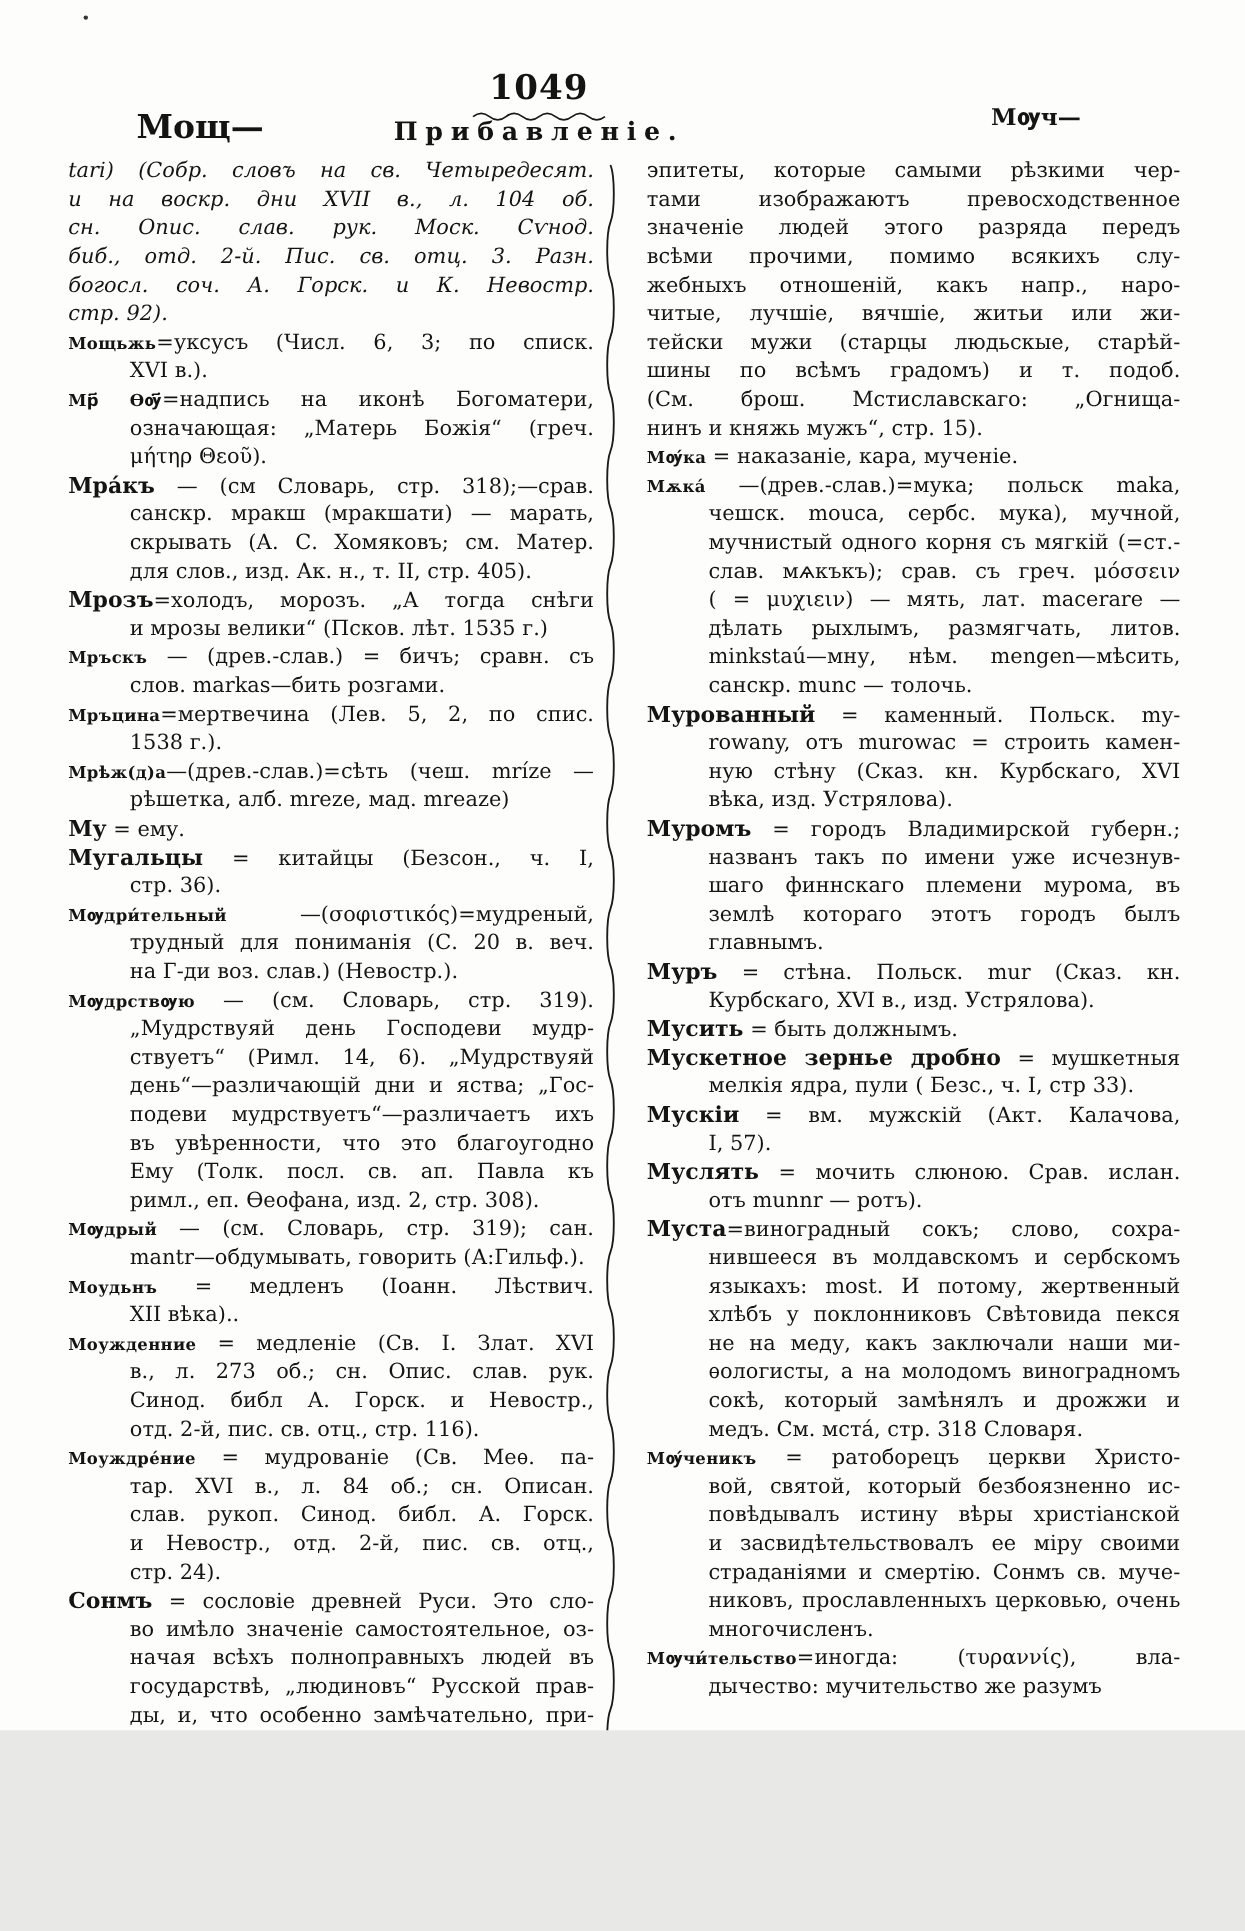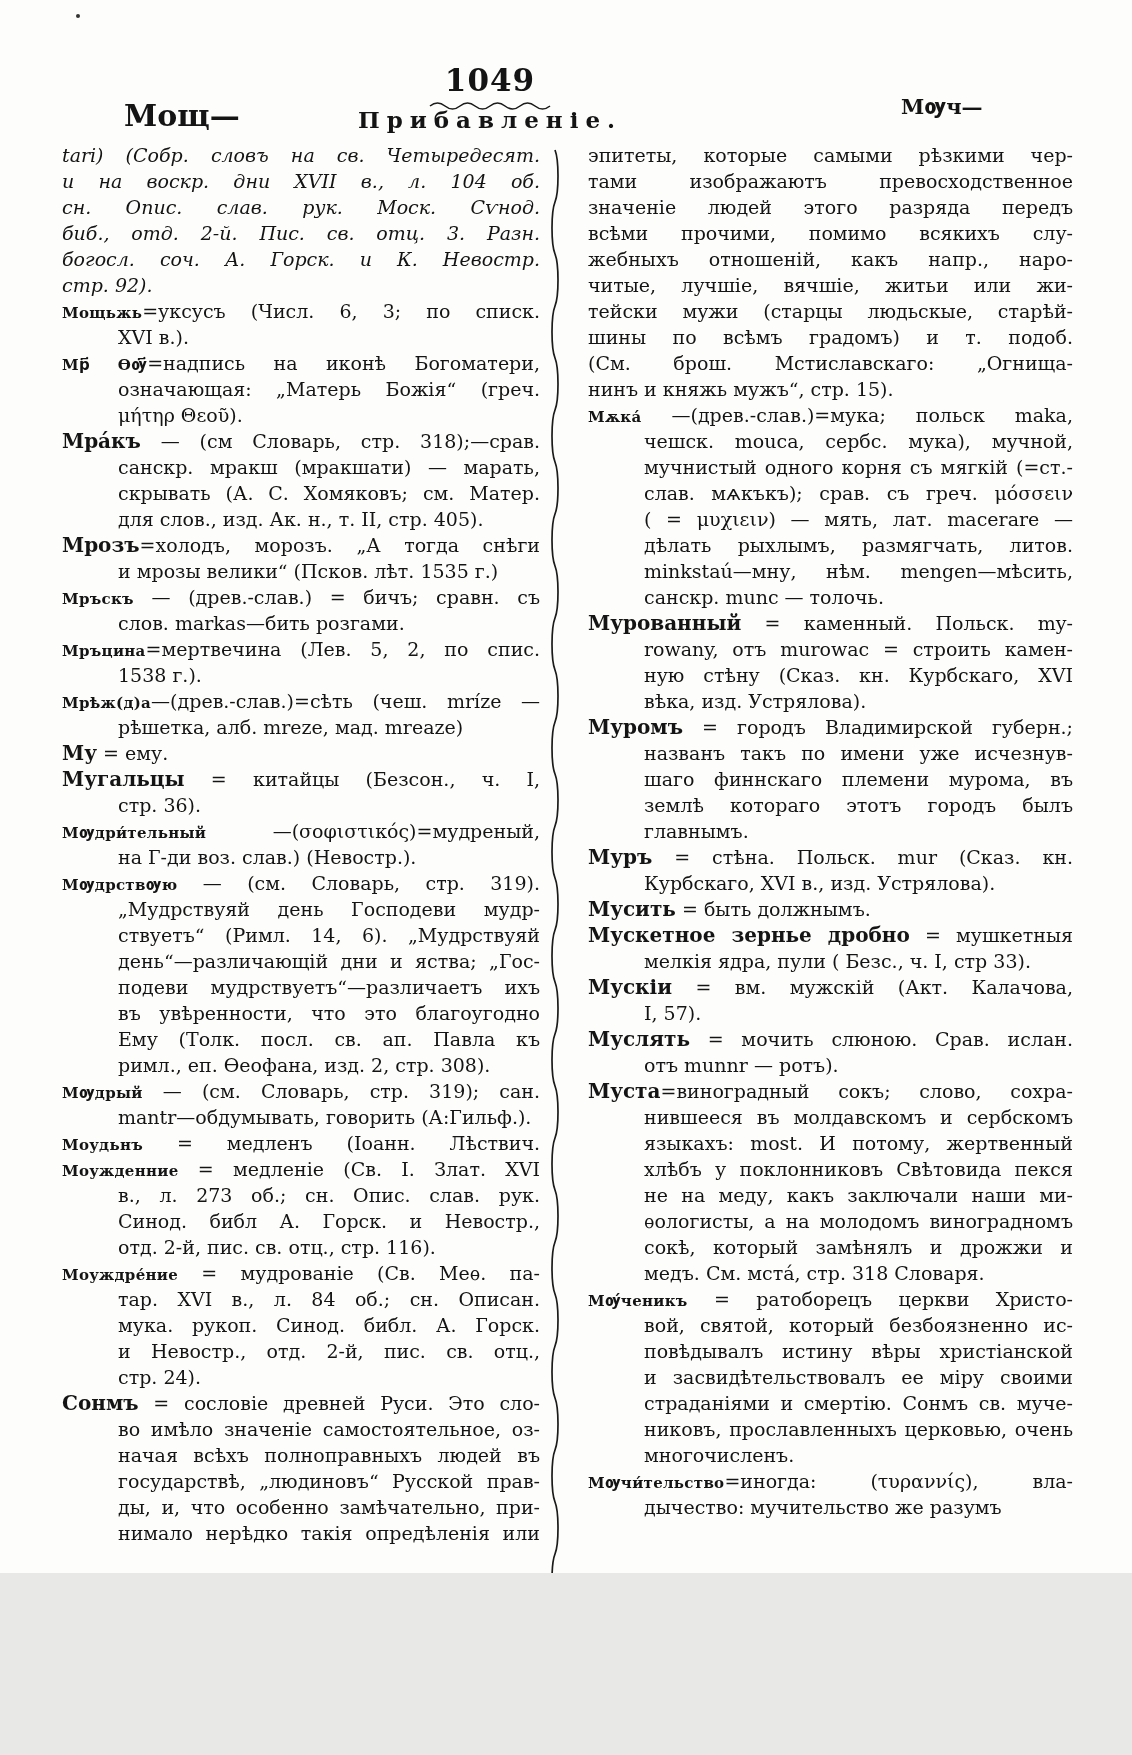--- a/index.html
+++ b/index.html
@@ -112,49 +112,51 @@
         </div>
         <div class="entry">
           <div class="line last"><b class="head">Му</b> = ему.</div>
         </div>
         <div class="entry">
           <div class="line"><b class="head">Мугальцы</b> = китайцы (Безсон., ч. I,</div>
           <div class="line indent last">стр. 36).</div>
         </div>
         <div class="entry">
           <div class="line"><b class="head slav">Мѹдри́тельный</b> —(σοφιστικός)=мудреный,</div>
+          <div class="line indent">трудный для пониманія (С. 20 в. веч.</div>
           <div class="line indent last">на Г-ди воз. слав.) (Невостр.).</div>
         </div>
         <div class="entry">
           <div class="line"><b class="head slav">Мѹдрствѹю</b> — (см. Словарь, стр. 319).</div>
           <div class="line indent">„Мудрствуяй день Господеви мудр-</div>
           <div class="line indent">ствуетъ“ (Римл. 14, 6). „Мудрствуяй</div>
           <div class="line indent">день“—различающій дни и яства; „Гос-</div>
           <div class="line indent">подеви мудрствуетъ“—различаетъ ихъ</div>
           <div class="line indent">въ увѣренности, что это благоугодно</div>
           <div class="line indent">Ему (Толк. посл. св. ап. Павла къ</div>
           <div class="line indent last">римл., еп. Ѳеофана, изд. 2, стр. 308).</div>
         </div>
         <div class="entry">
           <div class="line"><b class="head slav">Мѹдрый</b> — (см. Словарь, стр. 319); сан.</div>
           <div class="line indent last">mantr—обдумывать, говорить (А:Гильф.).</div>
         </div>
         <div class="entry">
           <div class="line"><b class="head slav">Моудьнъ</b> = медленъ (Іоанн. Лѣствич.</div>
+          <div class="line indent last">XII вѣка)..</div>
         </div>
         <div class="entry">
           <div class="line"><b class="head slav">Моужденние</b> = медленіе (Св. І. Злат. XVI</div>
           <div class="line indent">в., л. 273 об.; сн. Опис. слав. рук.</div>
           <div class="line indent">Синод. библ А. Горск. и Невостр.,</div>
           <div class="line indent last">отд. 2-й, пис. св. отц., стр. 116).</div>
         </div>
         <div class="entry">
           <div class="line"><b class="head slav">Моуждре́ние</b> = мудрованіе (Св. Меѳ. па-</div>
           <div class="line indent">тар. XVI в., л. 84 об.; сн. Описан.</div>
-          <div class="line indent">мука. рукоп. Синод. библ. А. Горск.</div>
+          <div class="line indent">слав. рукоп. Синод. библ. А. Горск.</div>
           <div class="line indent">и Невостр., отд. 2-й, пис. св. отц.,</div>
           <div class="line indent last">стр. 24).</div>
         </div>
         <div class="entry">
           <div class="line"><b class="head">Сонмъ</b> = сословіе древней Руси. Это сло-</div>
           <div class="line indent">во имѣло значеніе самостоятельное, оз-</div>
           <div class="line indent">начая всѣхъ полноправныхъ людей въ</div>
           <div class="line indent">государствѣ, „людиновъ“ Русской прав-</div>
           <div class="line indent">ды, и, что особенно замѣчательно, при-</div>
           <div class="line indent">нимало нерѣдко такія опредѣленія или</div>
@@ -167,20 +169,23 @@
           <div class="line">значеніе людей этого разряда передъ</div>
           <div class="line">всѣми прочими, помимо всякихъ слу-</div>
           <div class="line">жебныхъ отношеній, какъ напр., наро-</div>
           <div class="line">читые, лучшіе, вячшіе, житьи или жи-</div>
           <div class="line">тейски мужи (старцы людьскые, старѣй-</div>
           <div class="line">шины по всѣмъ градомъ) и т. подоб.</div>
           <div class="line">(См. брош. Мстиславскаго: „Огнища-</div>
           <div class="line last">нинъ и княжь мужъ“, стр. 15).</div>
         </div>
         <div class="entry">
+          <div class="line last"><b class="head slav">Мѹ́ка</b> = наказаніе, кара, мученіе.</div>
+        </div>
+        <div class="entry">
           <div class="line"><b class="head slav">Мѫка́</b> —(древ.-слав.)=мука; польск maka,</div>
           <div class="line indent">чешск. mouca, сербс. мука), мучной,</div>
           <div class="line indent">мучнистый одного корня съ мягкій (=ст.-</div>
           <div class="line indent">слав. мѧкъкъ); срав. съ греч. μόσσειν</div>
           <div class="line indent">( = μυχιειν) — мять, лат. macerare —</div>
           <div class="line indent">дѣлать рыхлымъ, размягчать, литов.</div>
           <div class="line indent">minkstaú—мну, нѣм. mengen—мѣсить,</div>
           <div class="line indent last">санскр. munc — толочь.</div>
         </div>
         <div class="entry">

